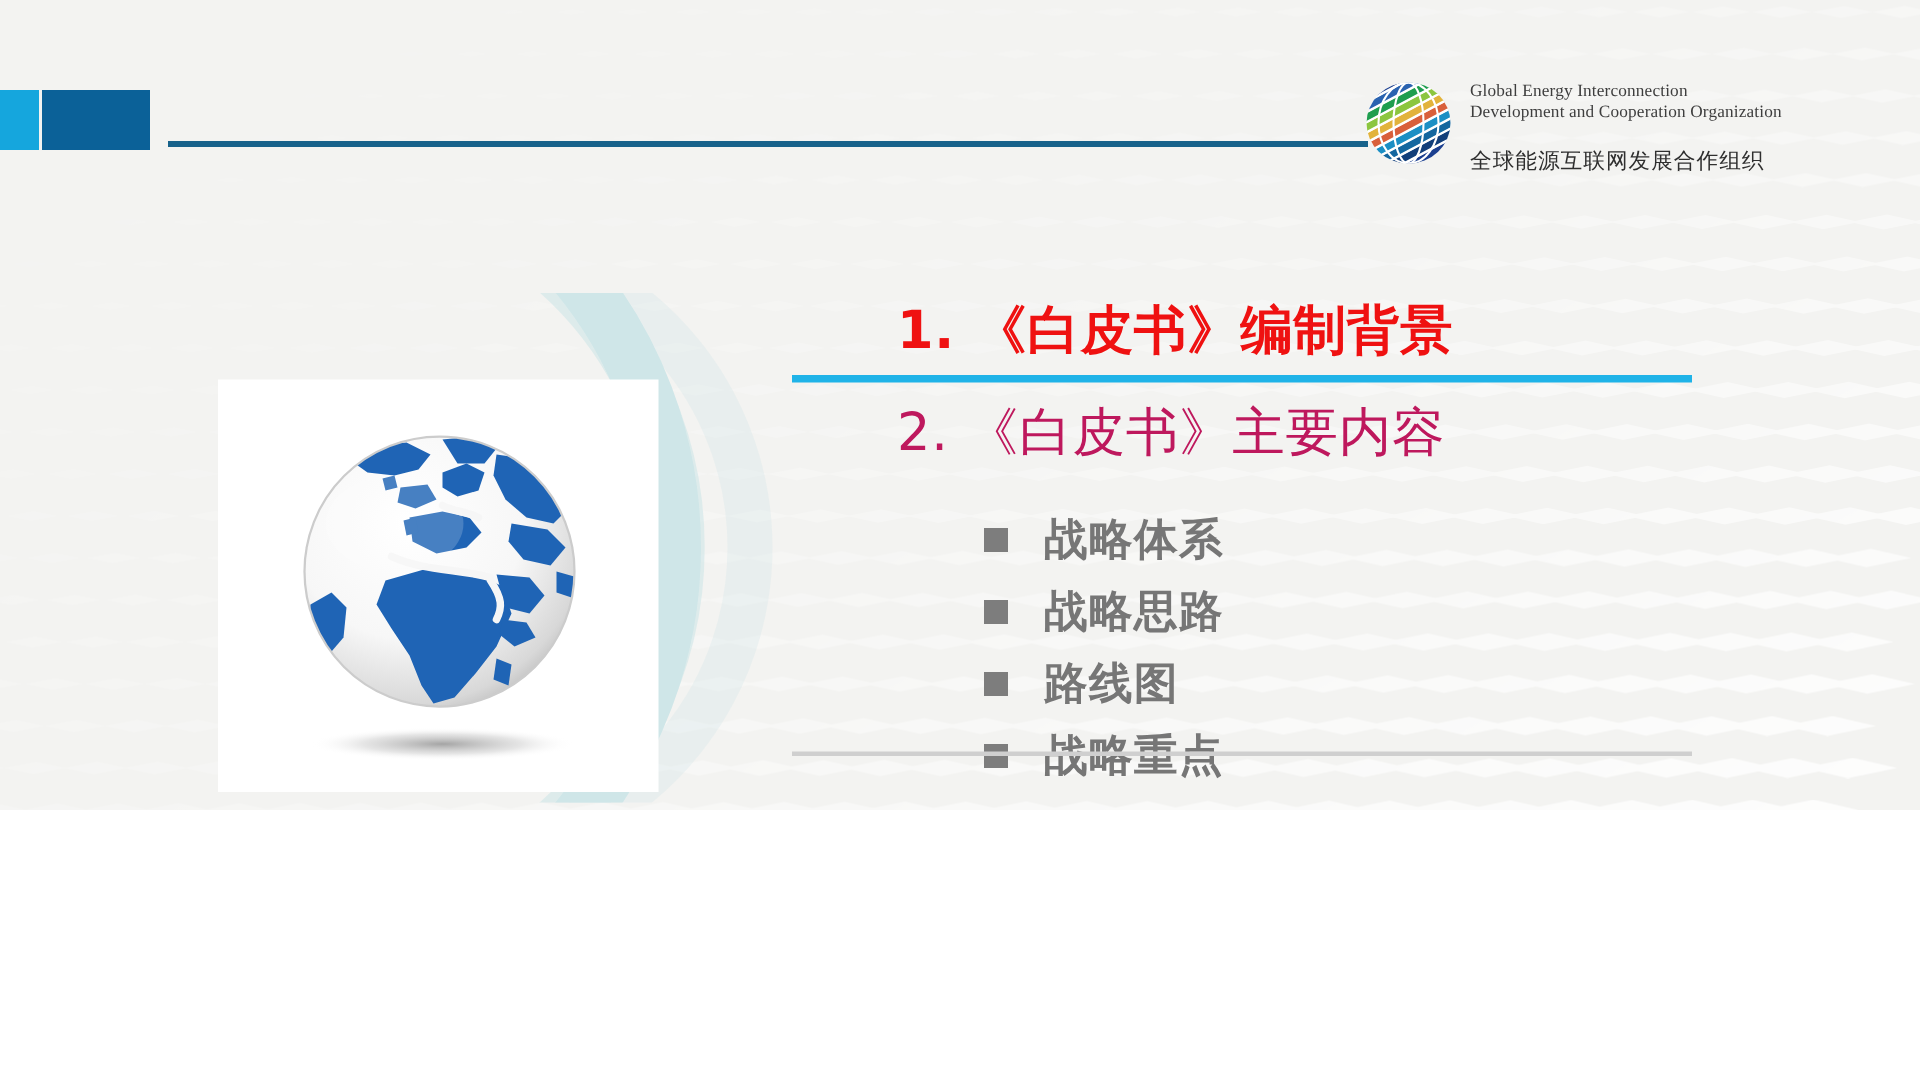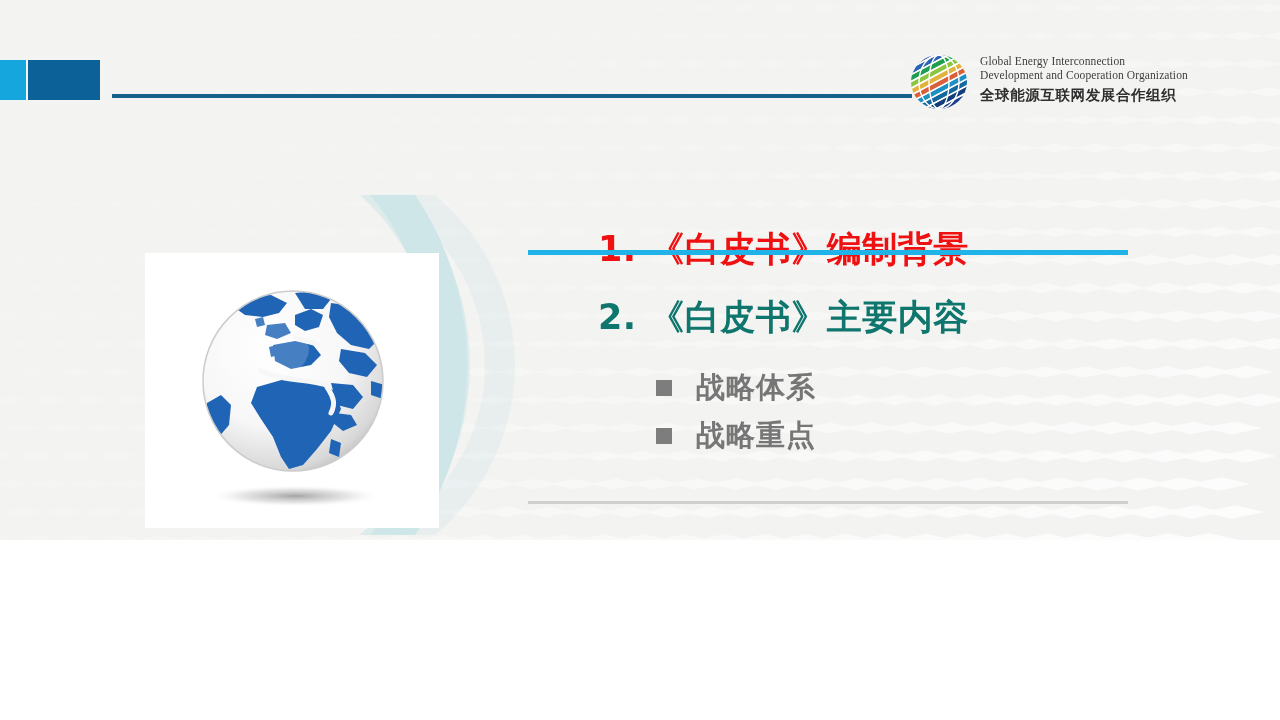--- a/index.html
+++ b/index.html
@@ -75,24 +75,24 @@
   }
   .logo-en {
     font-family: "Liberation Serif", "DejaVu Serif", serif;
     font-size: 11.5px;
     line-height: 14px;
     color: #3e3e3e;
     letter-spacing: 0.1px;
     white-space: nowrap;
   }
   .logo-cn {
-    margin-top: 4px;
+    margin-top: 16px;
     font-family: "DejaVu Sans", "Liberation Sans", sans-serif;
     font-size: 14.5px;
-    font-weight: bold;
+    font-weight: normal;
     color: #2f2f2f;
     letter-spacing: 0.6px;
     white-space: nowrap;
   }
 
   
   .arcs {
     position: absolute;
     left: 300px;
     top: 195px;
@@ -121,21 +121,20 @@
   
   .agenda {
     position: absolute;
     left: 528px;
     top: 196px;
     width: 640px;
   }
   .ttl-row {
     position: relative;
     white-space: nowrap;
-    margin-top: 28px;
   }
   .ttl-1 {
     font-family: "DejaVu Sans", "Liberation Sans", sans-serif;
     font-size: 35px;
     font-weight: bold;
     color: #ef1111;
     letter-spacing: 0.5px;
     padding-left: 70px;
     line-height: 50px;
   }
@@ -143,22 +142,22 @@
     position: absolute;
     left: 0px;
     top: 252px;
     width: 600px;
     height: 5px;
     background: #1fb3e8;
   }
   .ttl-2 {
     font-family: "DejaVu Sans", "Liberation Sans", sans-serif;
     font-size: 35px;
-    font-weight: bold;
-    color: #0f766e;
+    font-weight: normal;
+    color: #be185d;
     letter-spacing: 0.5px;
     padding-left: 70px;
     line-height: 50px;
     margin-top: 18px;
     white-space: nowrap;
   }
   .bullets {
     margin-top: 22px;
     padding-left: 128px;
   }
@@ -1225,20 +1224,28 @@
 
     <div class="ttl-2">2. 《白皮书》主要内容</div>
 
     <div class="bullets">
       <div class="bullet-row">
         <span class="bullet-mark"></span>
         <span class="bullet-text">战略体系</span>
       </div>
       <div class="bullet-row">
         <span class="bullet-mark"></span>
+        <span class="bullet-text">战略思路</span>
+      </div>
+      <div class="bullet-row">
+        <span class="bullet-mark"></span>
+        <span class="bullet-text">路线图</span>
+      </div>
+      <div class="bullet-row">
+        <span class="bullet-mark"></span>
         <span class="bullet-text">战略重点</span>
       </div>
     </div>
   </div>
 
   <div class="gray-rule"></div>
 
 </div>
 
 </body></html>

